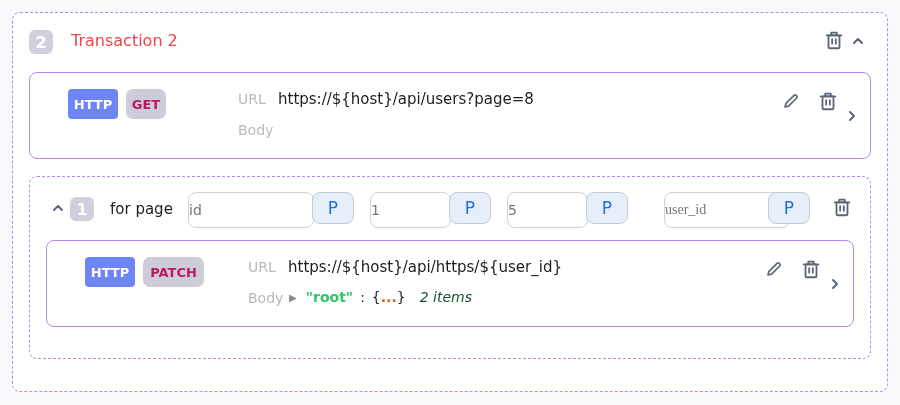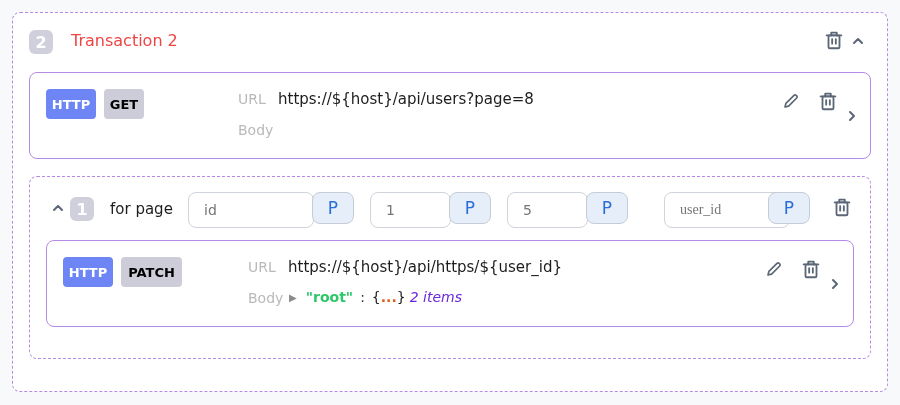--- a/index.html
+++ b/index.html
@@ -21,51 +21,51 @@
     .icon svg { display: block; }
 
     .card {
       position: absolute; border: 1px solid #b48ae6; border-radius: 8px; background: #fff;
     }
     .card-get { left: 29px; top: 72px; width: 842px; height: 87px; }
     .card-patch { left: 46px; top: 240px; width: 808px; height: 87px; }
 
     .tag {
       position: absolute; height: 30px; border-radius: 4px; color: #fff;
-      font-size: 13px; font-weight: bold; display: flex; align-items: center; justify-content: center;
+      font-size: 13px; font-weight: bold; display: flex; align-items: center; justify-content: center; margin-left: 22px;
     }
     .tag-http { background: #6e86f5; }
-    .tag-method { background: #cdcdd9; color: #000000; }
+    .tag-method { background: #cdcdd9; color: #be185d; border-radius: 7px; }
 
     .field-label { position: absolute; font-size: 14px; color: #b9b9b9; margin-left: 16px; }
     .url-value { position: absolute; font-size: 15px; color: #1d1d1d; }
 
     .loop {
       position: absolute; left: 29px; top: 176px; width: 842px; height: 183px;
       border: 1px dashed #b48ae6; border-radius: 8px; background: #fff;
     }
     .loop-label { position: absolute; left: 110px; top: 200px; font-size: 15px; color: #1d1d1d; }
 
     .param-input {
       position: absolute; height: 36px; border: 1px solid #cfd3da; border-radius: 8px;
-      background: #fff; font-size: 14px; color: #a9afb8; padding-left: 15px;
+      background: #fff; font-size: 14px; color: #a9afb8; 
       display: flex; align-items: center; font-family: "DejaVu Sans", "Liberation Sans", sans-serif;
     }
     .p-btn {
       position: absolute; height: 32px; width: 42px; border: 1px solid #c5ccd6; border-radius: 8px;
       background: #e6eefa; color: #2a6fd6; font-size: 17px; display: flex; align-items: center; justify-content: center;
     }
 
     .json-line { position: absolute; left: 289px; top: 289px; font-size: 14px; display: flex; align-items: center; gap: 4px; }
     .json-caret { color: #8a8a8a; font-size: 10px; margin-right: 5px; }
     .json-key { color: #2bc769; font-weight: bold; }
     .json-colon { color: #333; margin: 0 3px; }
     .json-brace { color: #1d1d1d; }
     .json-ellipsis { color: #e05b1a; font-weight: bold; }
-    .json-count { color: #6d28d9; font-style: italic; }
+    .json-count { color: #14532d; font-style: italic; margin-left: 10px; }
   </style>
 </head>
 <body>
 
 <div class="outer"></div>
 
 <span class="num-badge tx-header-num">2</span>
 <span class="tx-title">Transaction 2</span>
 
 <span class="icon" style="left:823px; top:29px;">

